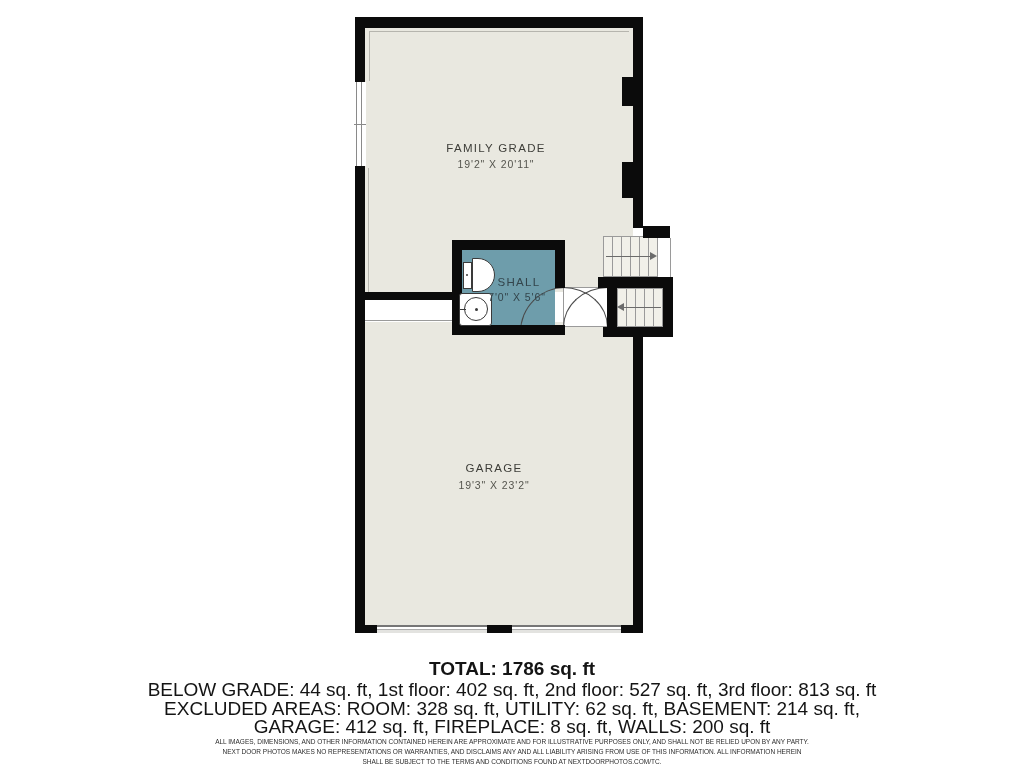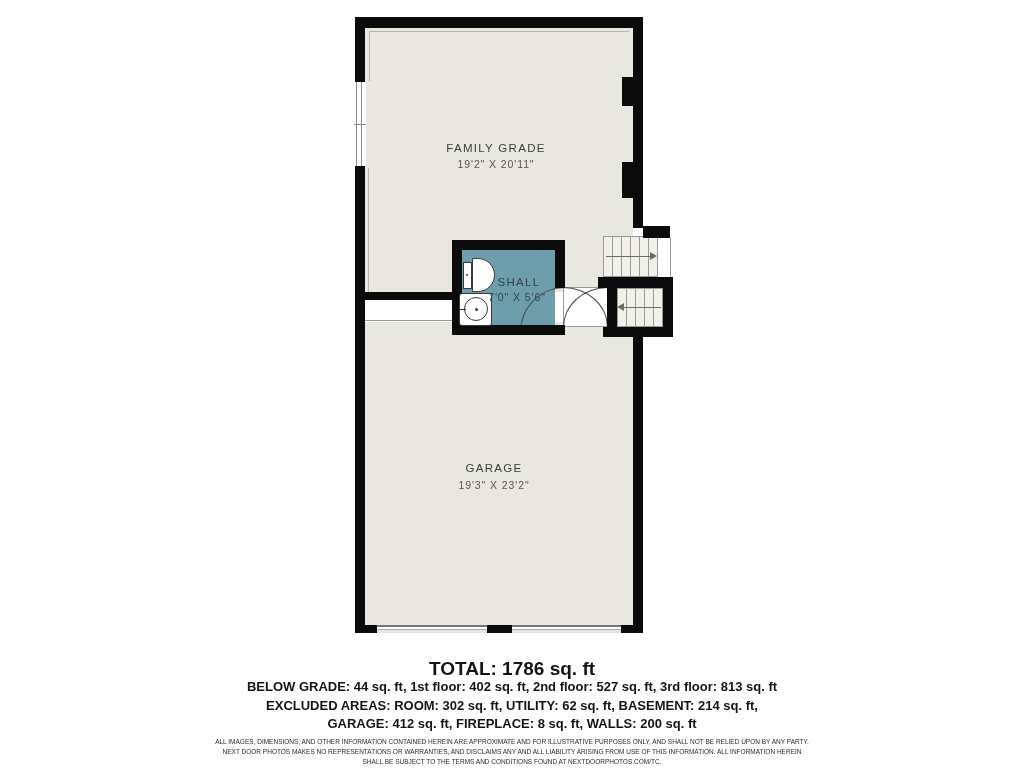--- a/index.html
+++ b/index.html
@@ -41,21 +41,21 @@
   .arrow-head-r{position:absolute;width:0;height:0;border-left:7px solid #6b6b6b;border-top:4.5px solid transparent;border-bottom:4.5px solid transparent;}
   .arrow-head-l{position:absolute;width:0;height:0;border-right:7px solid #6b6b6b;border-top:4.5px solid transparent;border-bottom:4.5px solid transparent;}
   
   .gdoor{position:absolute;height:8px;background:linear-gradient(#767676 0px,#767676 2px,#ffffff 2px,#ffffff 4px,#ababab 4px,#ababab 5px,#e3e3e0 5px,#e3e3e0 8px);}
   
   .window{position:absolute;background:#ffffff;}
   .winline{position:absolute;background:#8a8a8a;}
   
   .sum{position:absolute;left:0;width:1024px;text-align:center;color:#141414;}
   .sum-total{top:658px;font-size:19px;font-weight:700;}
-  .sum-line{font-size:13px;font-weight:700;}
+  .sum-line{font-size:19px;font-weight:400;}
   .disc{position:absolute;left:0;width:1024px;text-align:center;color:#2b2b2b;font-size:6.5px;line-height:1.5;}
 </style>
 </head>
 <body>
 
 <div class="abs" style="left:0;top:0;width:1024px;height:768px;">
 
   <div class="fill-room" style="left:365px;top:28px;width:268px;height:264px;"></div>
   <div class="fill-room" style="left:365px;top:322px;width:268px;height:303px;"></div>
   <div class="white-open" style="left:365px;top:300px;width:87px;height:22px;"></div>
@@ -120,20 +120,20 @@
   <div class="room-label" style="left:496px;top:142px;">FAMILY GRADE</div>
   <div class="room-dims" style="left:496px;top:158px;">19'2" X 20'11"</div>
   <div class="room-label bath-text" style="left:519px;top:276px;">SHALL</div>
   <div class="room-dims bath-text" style="left:517px;top:291px;">7'0" X 5'6"</div>
   <div class="room-label" style="left:466px;top:462px;margin-left:28px;">GARAGE</div>
   <div class="room-dims" style="left:494px;top:479px;">19'3" X 23'2"</div>
 </div>
 
 <div class="sum sum-total">TOTAL: 1786 sq. ft</div>
 <div class="sum sum-line" style="top:679px;">BELOW GRADE: 44 sq. ft, 1st floor: 402 sq. ft, 2nd floor: 527 sq. ft, 3rd floor: 813 sq. ft</div>
-<div class="sum sum-line" style="top:698px;">EXCLUDED AREAS: ROOM: 302 sq. ft, UTILITY: 62 sq. ft, BASEMENT: 214 sq. ft,</div>
+<div class="sum sum-line" style="top:698px;">EXCLUDED AREAS: ROOM: 328 sq. ft, UTILITY: 62 sq. ft, BASEMENT: 214 sq. ft,</div>
 <div class="sum sum-line" style="top:716px;">GARAGE: 412 sq. ft, FIREPLACE: 8 sq. ft, WALLS: 200 sq. ft</div>
 
 <div class="disc" style="top:737px;">
   <div>ALL IMAGES, DIMENSIONS, AND OTHER INFORMATION CONTAINED HEREIN ARE APPROXIMATE AND FOR ILLUSTRATIVE PURPOSES ONLY, AND SHALL NOT BE RELIED UPON BY ANY PARTY.</div>
   <div>NEXT DOOR PHOTOS MAKES NO REPRESENTATIONS OR WARRANTIES, AND DISCLAIMS ANY AND ALL LIABILITY ARISING FROM USE OF THIS INFORMATION. ALL INFORMATION HEREIN</div>
   <div>SHALL BE SUBJECT TO THE TERMS AND CONDITIONS FOUND AT NEXTDOORPHOTOS.COM/TC.</div>
 </div>
 
 </body></html>

